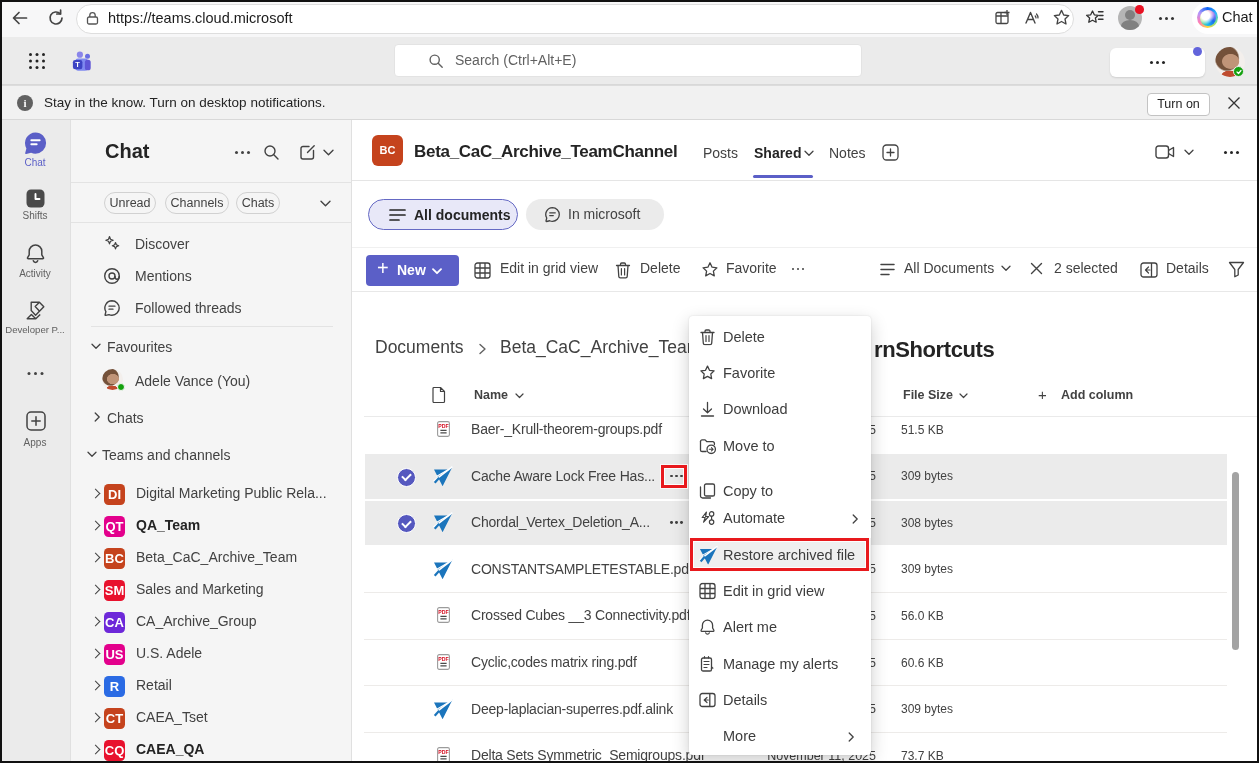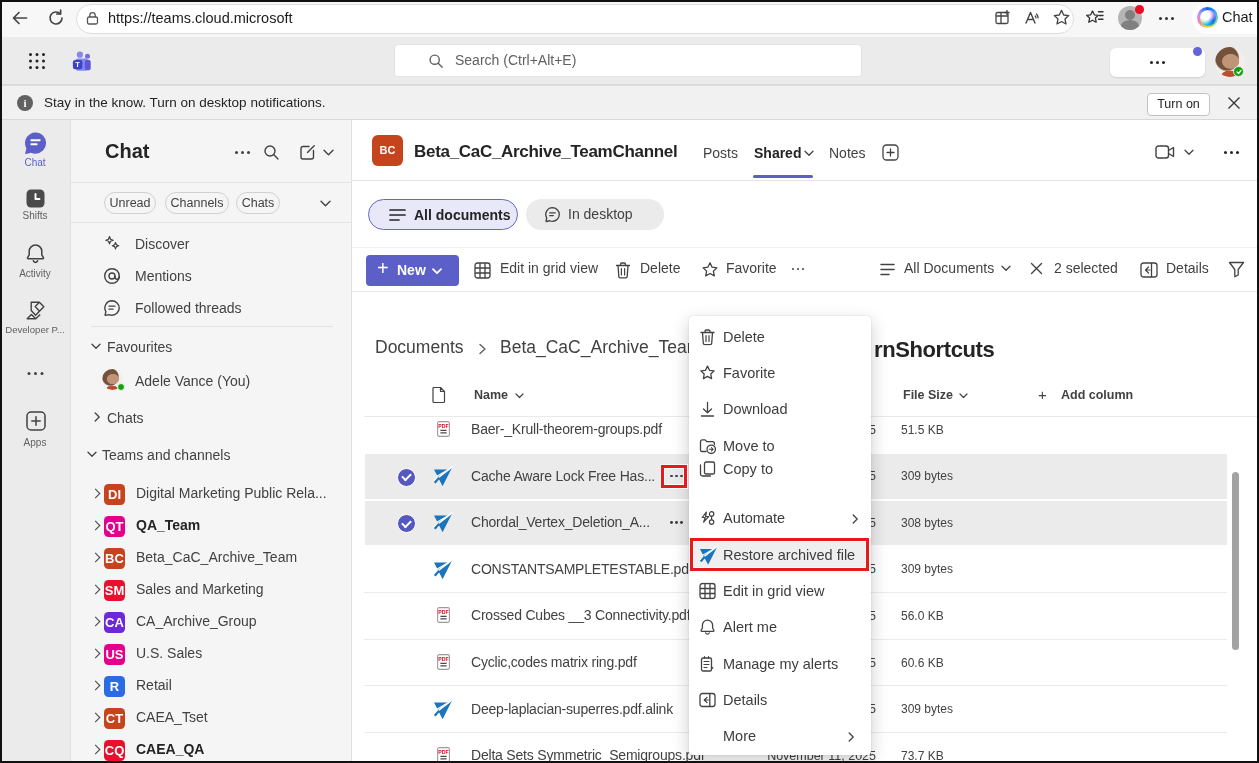--- a/index.html
+++ b/index.html
@@ -283,21 +283,21 @@
   <div class="teamrow" style="top:454px">
       <span class="tbadge" style="background:#e8112d">SM</span>
       <span class="tname">Sales and Marketing</span>
     </div>
   <div class="teamrow" style="top:486px">
       <span class="tbadge" style="background:#6d28d9">CA</span>
       <span class="tname">CA_Archive_Group</span>
     </div>
   <div class="teamrow" style="top:518px">
       <span class="tbadge" style="background:#e3008c">US</span>
-      <span class="tname">U.S. Sales</span>
+      <span class="tname">U.S. Adele</span>
     </div>
   <div class="teamrow" style="top:550px">
       <span class="tbadge" style="background:#2b6be4">R</span>
       <span class="tname">Retail</span>
     </div>
   <div class="teamrow" style="top:582px">
       <span class="tbadge" style="background:#c5431d">CT</span>
       <span class="tname">CAEA_Tset</span>
     </div>
   <div class="teamrow" style="top:614px">
@@ -335,21 +335,21 @@
     <svg class="abs" style="left:20px;top:8px" width="17" height="14" viewBox="0 0 17 14">
         <path d="M1 2 H16 M1 7 H16 M1 12 H10" stroke="#242424" stroke-width="1.7" stroke-linecap="round"></path>
       </svg>
     <div class="abs" style="left:45px;top:7px;font-size:14px;font-weight:bold;color:#242424">All documents</div>
   </div>
   <div id="msgpill" class="abs">
     <svg class="abs" style="left:18px;top:7px" width="17" height="17" viewBox="0 0 17 17">
         <path d="M8.5 1.7 a6.8 6.8 0 0 1 0 13.6 a7 7 0 0 1 -2.8 -.55 l-3.1.75 a.5.5 0 0 1 -.6 -.6 l.75 -2.9 a6.8 6.8 0 0 1 5.75 -10.3 z" stroke="#424242" stroke-width="1.3" fill="none" stroke-linejoin="round"></path>
         <path d="M5.7 6.8 h5.6 M5.7 9.6 h3.6" stroke="#424242" stroke-width="1.2" stroke-linecap="round"></path>
       </svg>
-    <div class="abs" style="left:42px;top:7px;font-size:14px;color:#424242">In desktop</div>
+    <div class="abs" style="left:42px;top:7px;font-size:14px;color:#424242">In microsoft</div>
   </div>
 
   <div id="cmdbar" class="abs">
     <div id="newbtn" class="abs">
       <span class="abs" style="left:11px;top:2px;font-size:20px;font-weight:normal">+</span>
       <span class="abs" style="left:31px;top:7px">New</span>
       <svg class="abs" style="left:66px;top:13px" width="10" height="7" viewBox="0 0 10 7">
           <path d="M1 1.2 L5 5.2 L9 1.2" stroke="#fff" stroke-width="1.8" fill="none" stroke-linecap="round" stroke-linejoin="round"></path>
         </svg>
     </div>
@@ -520,21 +520,21 @@
   </div>
   <div class="mi abs" style="top:111.6px">
     <svg class="miicon" viewBox="0 0 17 17">
         <path d="M1.5 4 a1.6 1.6 0 0 1 1.6 -1.6 h3 l1.8 1.8 h5.9 a1.6 1.6 0 0 1 1.6 1.6 V7" stroke="#424242" stroke-width="1.3" fill="none" stroke-linecap="round" stroke-linejoin="round"></path>
         <path d="M1.5 4 V12.4 a1.6 1.6 0 0 0 1.6 1.6 h4" stroke="#424242" stroke-width="1.3" fill="none" stroke-linecap="round"></path>
         <circle cx="12.2" cy="11.8" r="4.2" stroke="#424242" stroke-width="1.3" fill="none"></circle>
         <path d="M10.3 11.8 h3.6 M12.5 10.2 l1.6 1.6 -1.6 1.6" stroke="#424242" stroke-width="1.1" fill="none" stroke-linecap="round" stroke-linejoin="round"></path>
       </svg>
     <span class="mitext">Move to</span>
   </div>
-  <div class="mi abs" style="top:135px">
+  <div class="mi abs" style="top:157px">
     <svg class="miicon" viewBox="0 0 17 17">
         <rect x="5.5" y="1.5" width="10" height="12" rx="1.6" stroke="#424242" stroke-width="1.3" fill="none"></rect>
         <path d="M11.5 15.5 h-8 a2 2 0 0 1 -2 -2 v-9" stroke="#424242" stroke-width="1.3" fill="none" stroke-linecap="round"></path>
       </svg>
     <span class="mitext">Copy to</span>
   </div>
   <div class="mi abs" style="top:184.2px">
     <svg class="miicon" viewBox="0 0 17 17">
         <path d="M7.4 2.6 L3.2 8 h3 l-1.6 4.6 5 -5.6 h-3 z" stroke="#424242" stroke-width="1.2" fill="none" stroke-linejoin="round"></path>
         <circle cx="12.6" cy="4.4" r="2.2" stroke="#424242" stroke-width="1.2" fill="none"></circle>

